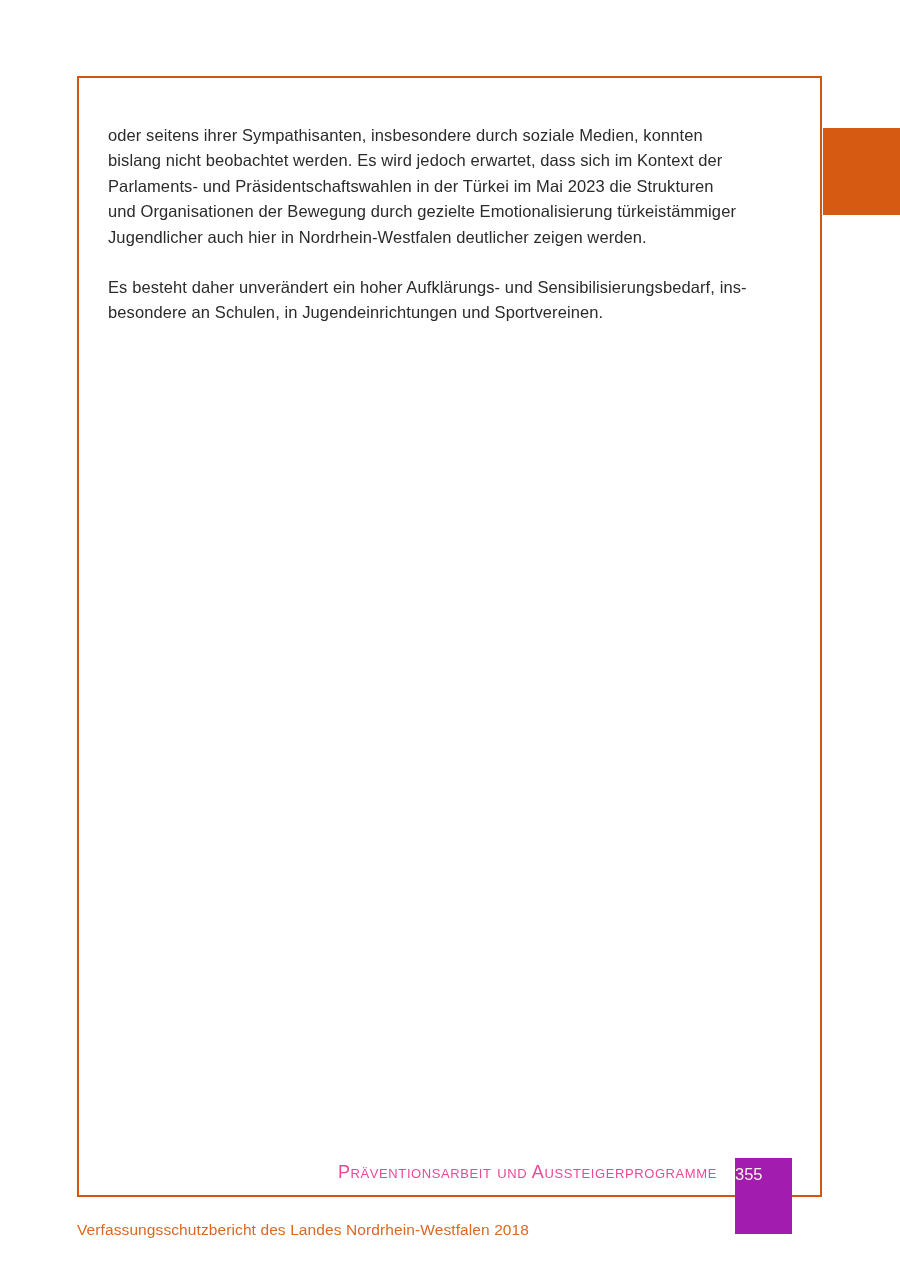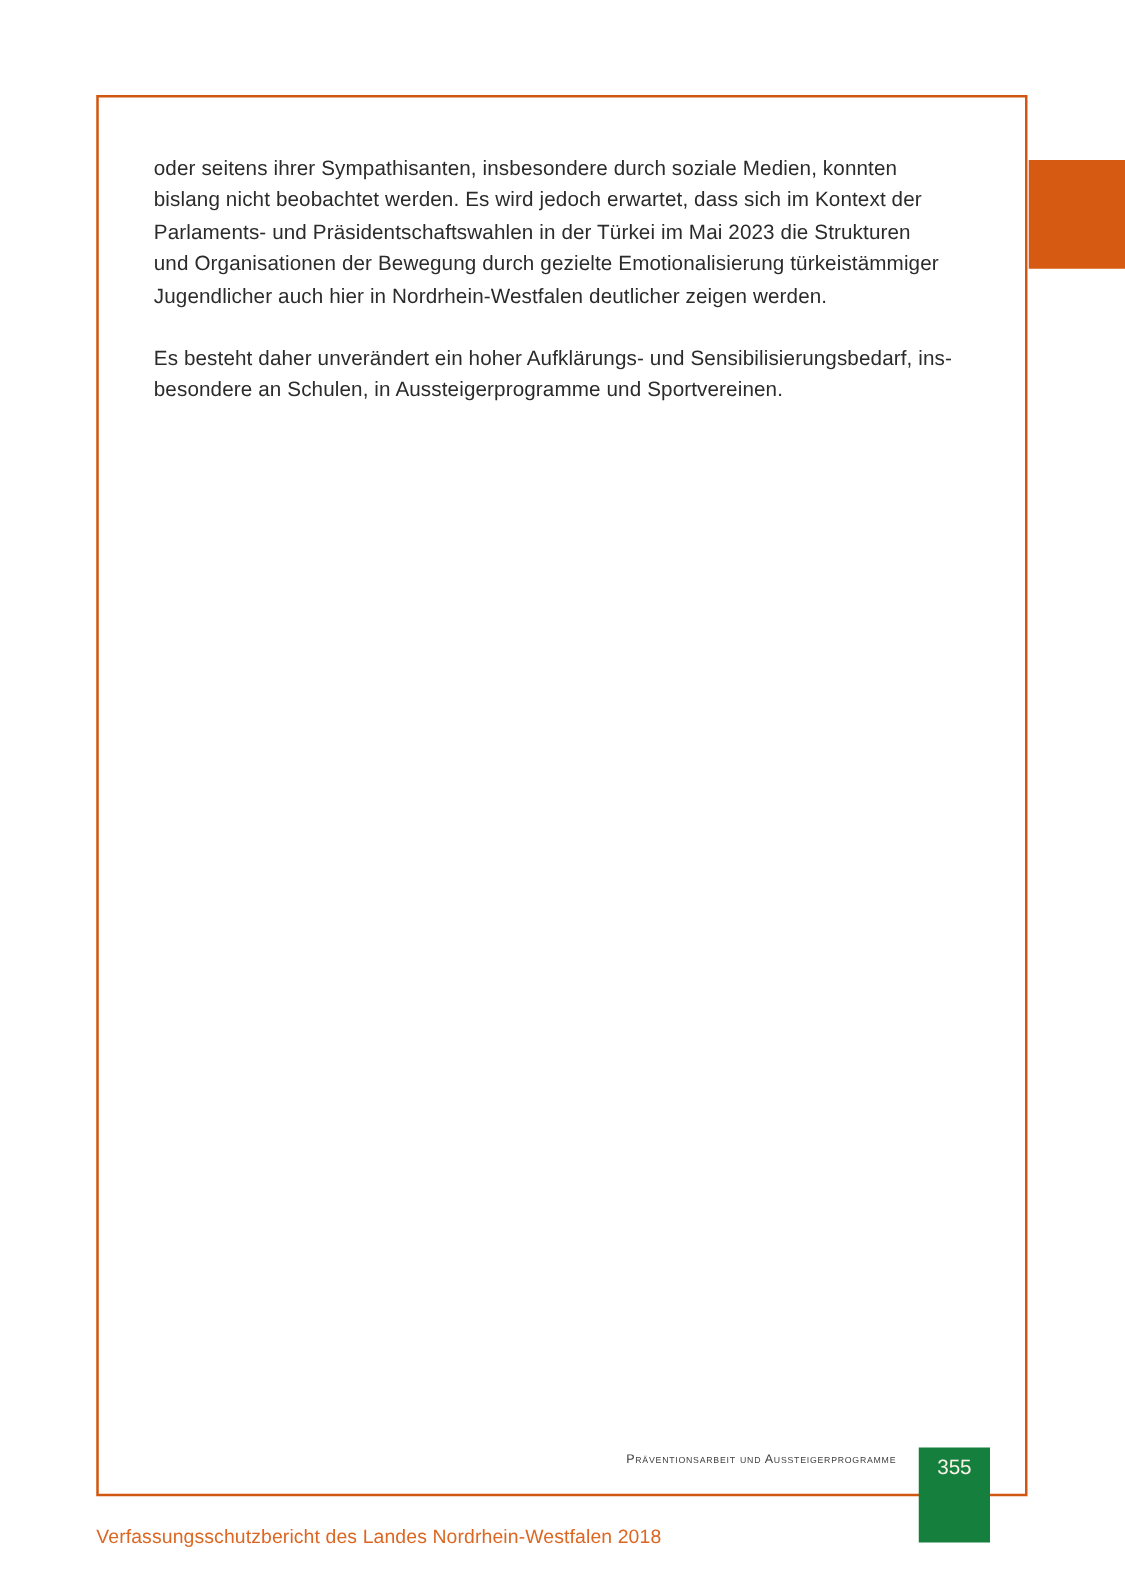--- a/index.html
+++ b/index.html
@@ -35,50 +35,48 @@
   }
   .body-text {
     position: absolute;
     left: 108px;
     top: 123px;
     width: 692px;
     color: #2b2b2b;
     font-size: 16.5px;
     line-height: 25.4px;
     letter-spacing: 0.1px;
-    margin-left: 15px;
   }
   .body-text p {
     margin: 0;
     white-space: pre-line;
   }
   .body-text p + p {
     margin-top: 25px;
   }
   .running-title {
     position: absolute;
     left: 77px;
     top: 1162px;
     width: 640px;
     text-align: right;
-    color: #404040;
-    font-size: 10px;
+    color: #ec4899;
+    font-size: 18px;
     font-variant: small-caps;
     letter-spacing: 0.6px;
   }
   .page-num-badge {
     position: absolute;
     left: 735px;
     top: 1158px;
     width: 57px;
     height: 76px;
-    background: #15803d;
+    background: #a21caf;
     color: #f8f1e5;
     font-size: 16.5px;
-    text-align: center;
     padding-top: 7px;
     box-sizing: border-box;
     z-index: 2;
   }
   .report-footer-line {
     position: absolute;
     left: 77px;
     top: 1221px;
     color: #dd6722;
     font-size: 15.5px;
@@ -94,21 +92,21 @@
 
   <div class="side-tab"></div>
 
   <div class="body-text">
     <p>oder seitens ihrer Sympathisanten, insbesondere durch soziale Medien, konnten
 bislang nicht beobachtet werden. Es wird jedoch erwartet, dass sich im Kontext der
 Parlaments- und Präsidentschaftswahlen in der Türkei im Mai 2023 die Strukturen
 und Organisationen der Bewegung durch gezielte Emotionalisierung türkeistämmiger
 Jugendlicher auch hier in Nordrhein-Westfalen deutlicher zeigen werden.</p>
     <p>Es besteht daher unverändert ein hoher Aufklärungs- und Sensibilisierungsbedarf, ins-
-besondere an Schulen, in Aussteigerprogramme und Sportvereinen.</p>
+besondere an Schulen, in Jugendeinrichtungen und Sportvereinen.</p>
   </div>
 
   <div class="running-title">Präventionsarbeit und Aussteigerprogramme</div>
 
   <div class="page-num-badge">355</div>
 
   <div class="report-footer-line">Verfassungsschutzbericht des Landes Nordrhein-Westfalen 2018</div>
 
 </div>
 

